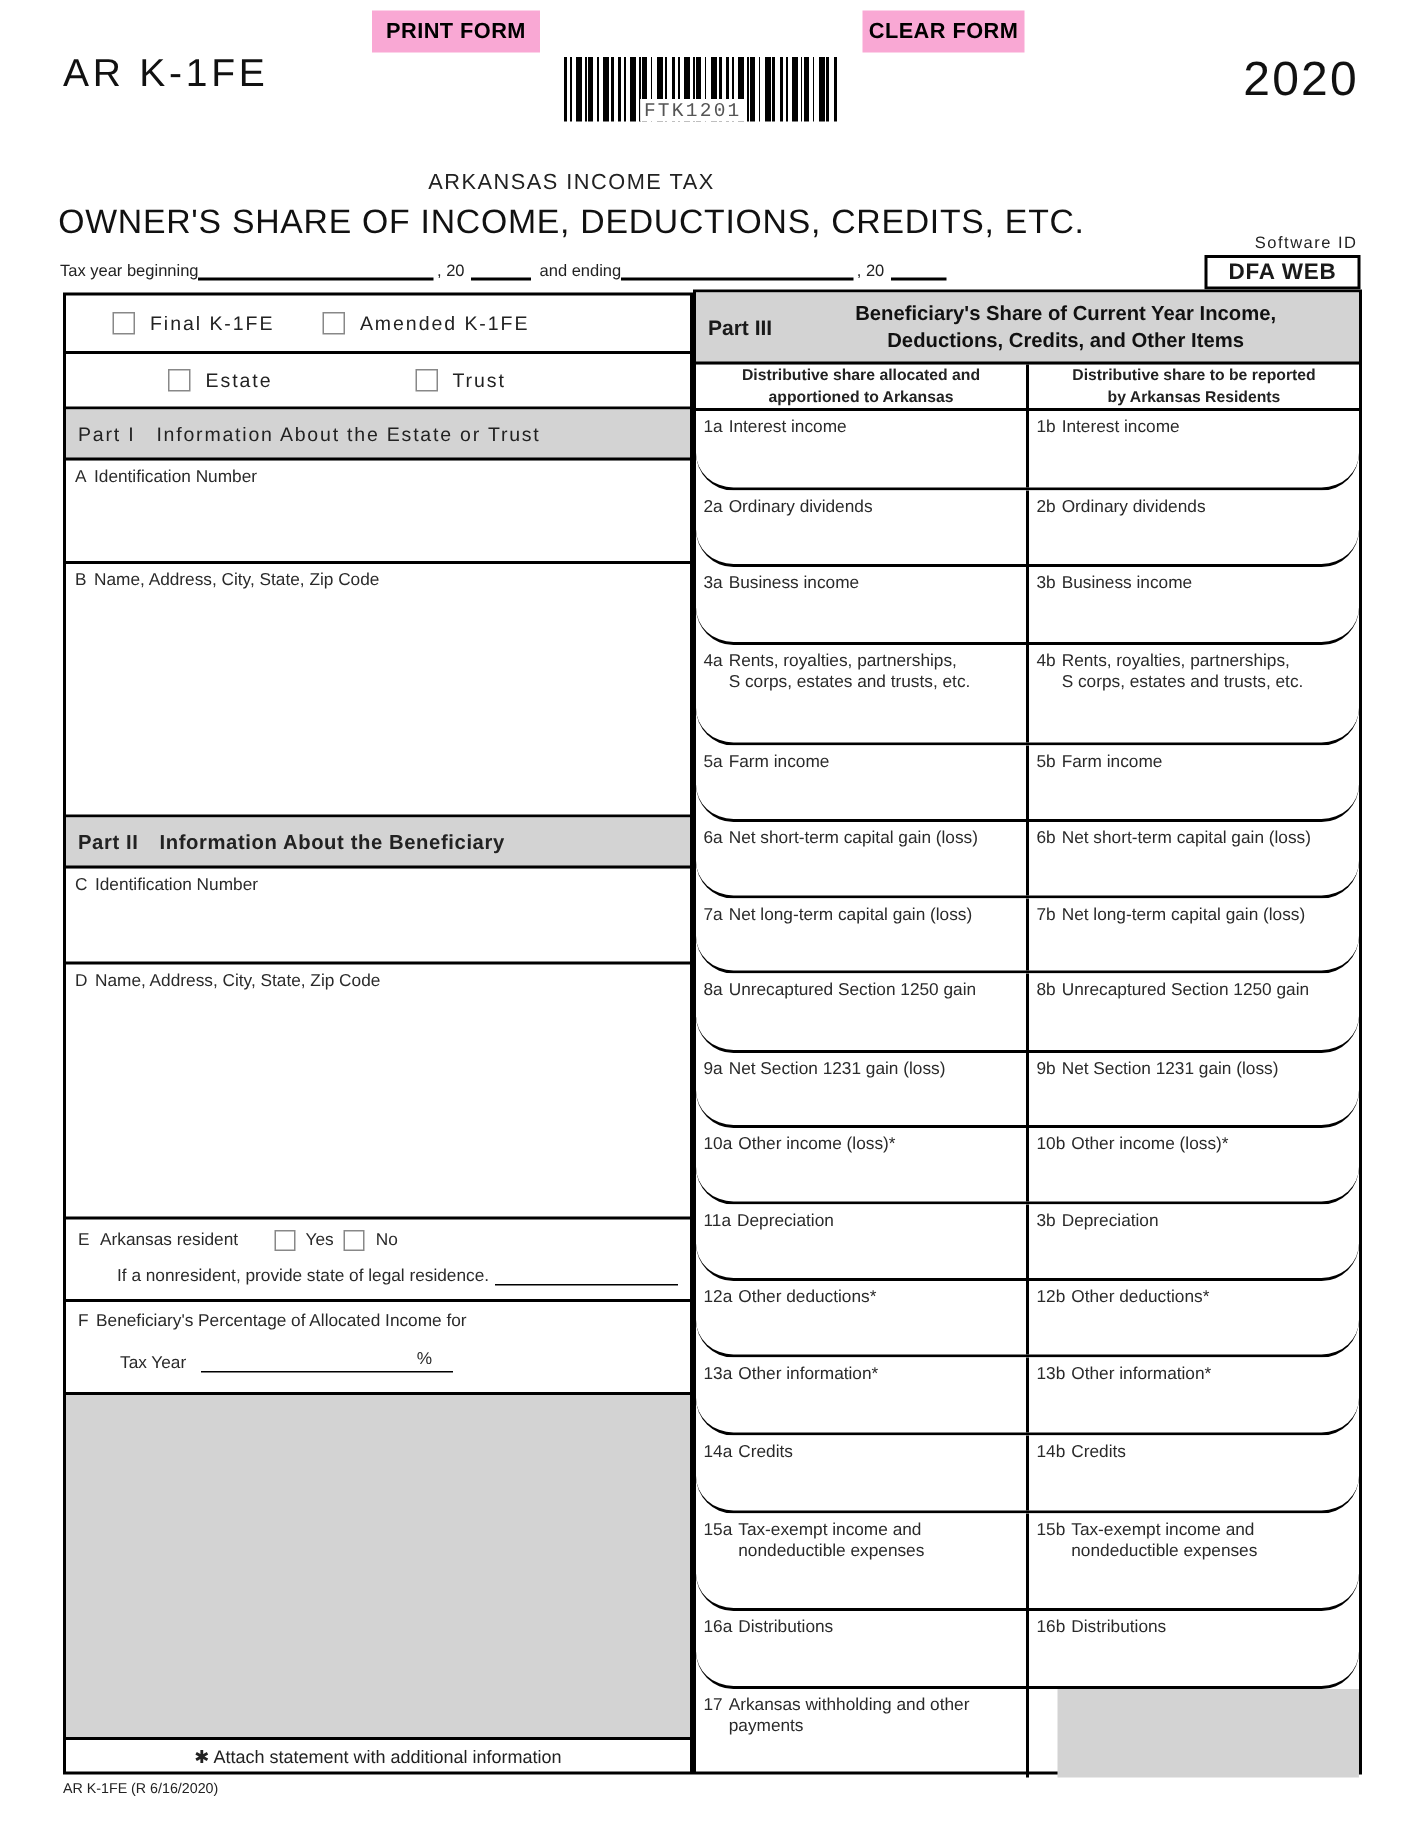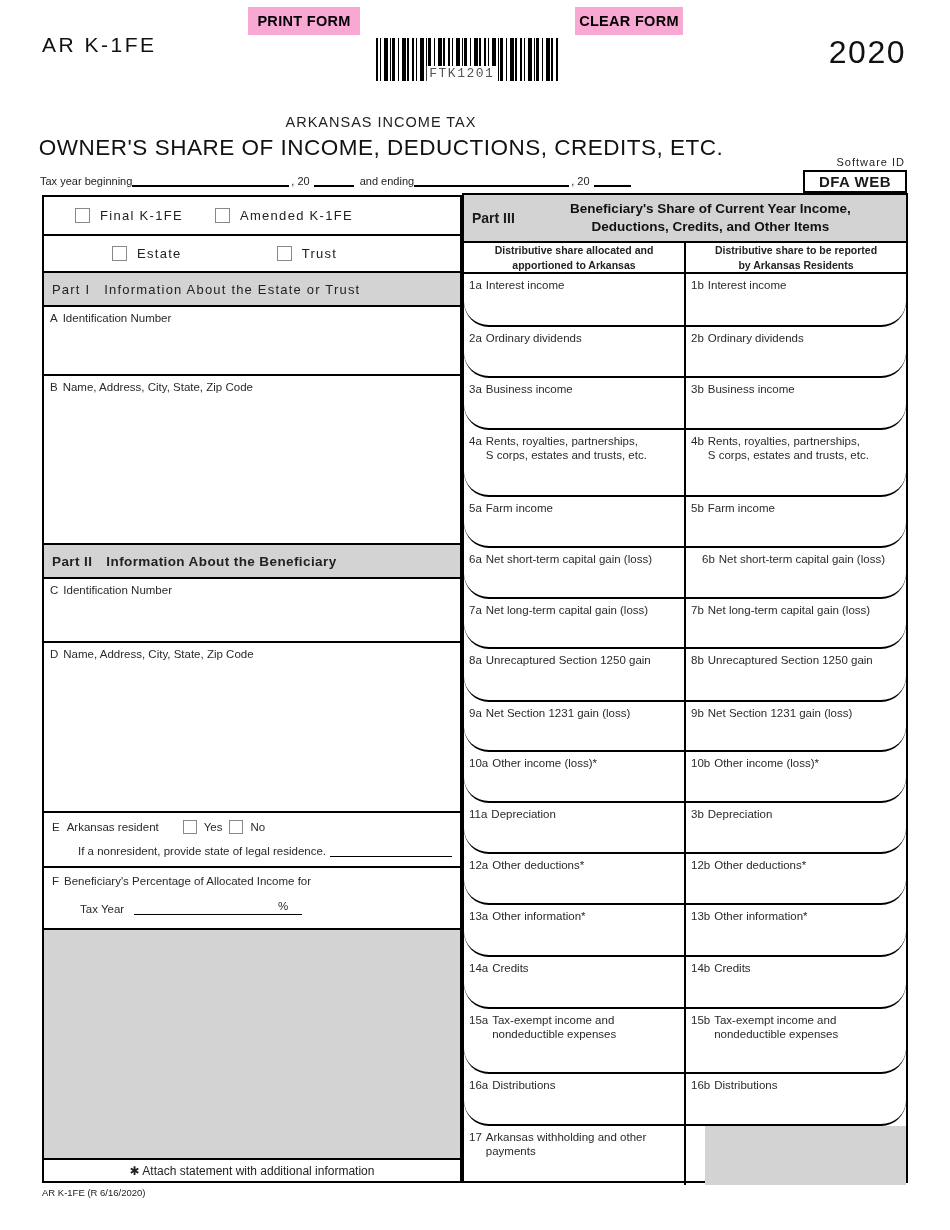--- a/index.html
+++ b/index.html
@@ -12,21 +12,21 @@
   
   .btn {
     position:absolute; top:7px; height:28px; background:#f9a8d4; border:none;
     font-family:"Liberation Sans","DejaVu Sans",sans-serif; font-weight:bold; font-size:14.5px;
     letter-spacing:.3px; color:#000; cursor:pointer;
   }
   .btn-print { left:248px; width:112px; }
   .btn-clear { left:575px; width:108px; }
 
   
-  .formcode { position:absolute; left:42px; top:33px; font-size:21px; letter-spacing:2.5px; color:#111; }
+  .formcode { position:absolute; left:42px; top:33px; font-size:26px; letter-spacing:2.5px; color:#111; }
   .year     { position:absolute; right:44px; top:34px; font-size:32px; letter-spacing:1.5px; color:#111; }
   .barcode  {
     position:absolute; left:376px; top:38px; width:183px; height:43px;
     background:repeating-linear-gradient(90deg,
       #000 0 2px, #fff 2px 4px, #000 4px 5px, #fff 5px 8px,
       #000 8px 12px, #fff 12px 14px, #000 14px 15px, #fff 15px 16px,
       #000 16px 19px, #fff 19px 22px, #000 22px 23px, #fff 23px 26px,
       #000 26px 30px, #fff 30px 31px, #000 31px 33px, #fff 33px 36px);
   }
   .barcode-text {
@@ -295,21 +295,21 @@
         <div class="p3row" style="flex: 0 0 51px;">
     <div class="p3cell a">
       <span class="rnum">5a</span>
       <span class="rtext">Farm income</span>
     </div>
     <div class="p3cell b">
       <span class="rnum">5b</span>
       <span class="rtext">Farm income</span>
     </div>
   </div>
-        <div class="p3row" style="flex: 0 0 51px; gap: 11px;">
+        <div class="p3row" style="flex: 0 0 51px;">
     <div class="p3cell a">
       <span class="rnum">6a</span>
       <span class="rtext">Net short-term capital gain (loss)</span>
     </div>
     <div class="p3cell b">
       <span class="rnum">6b</span>
       <span class="rtext">Net short-term capital gain (loss)</span>
     </div>
   </div>
         <div class="p3row" style="flex: 0 0 50px;">

